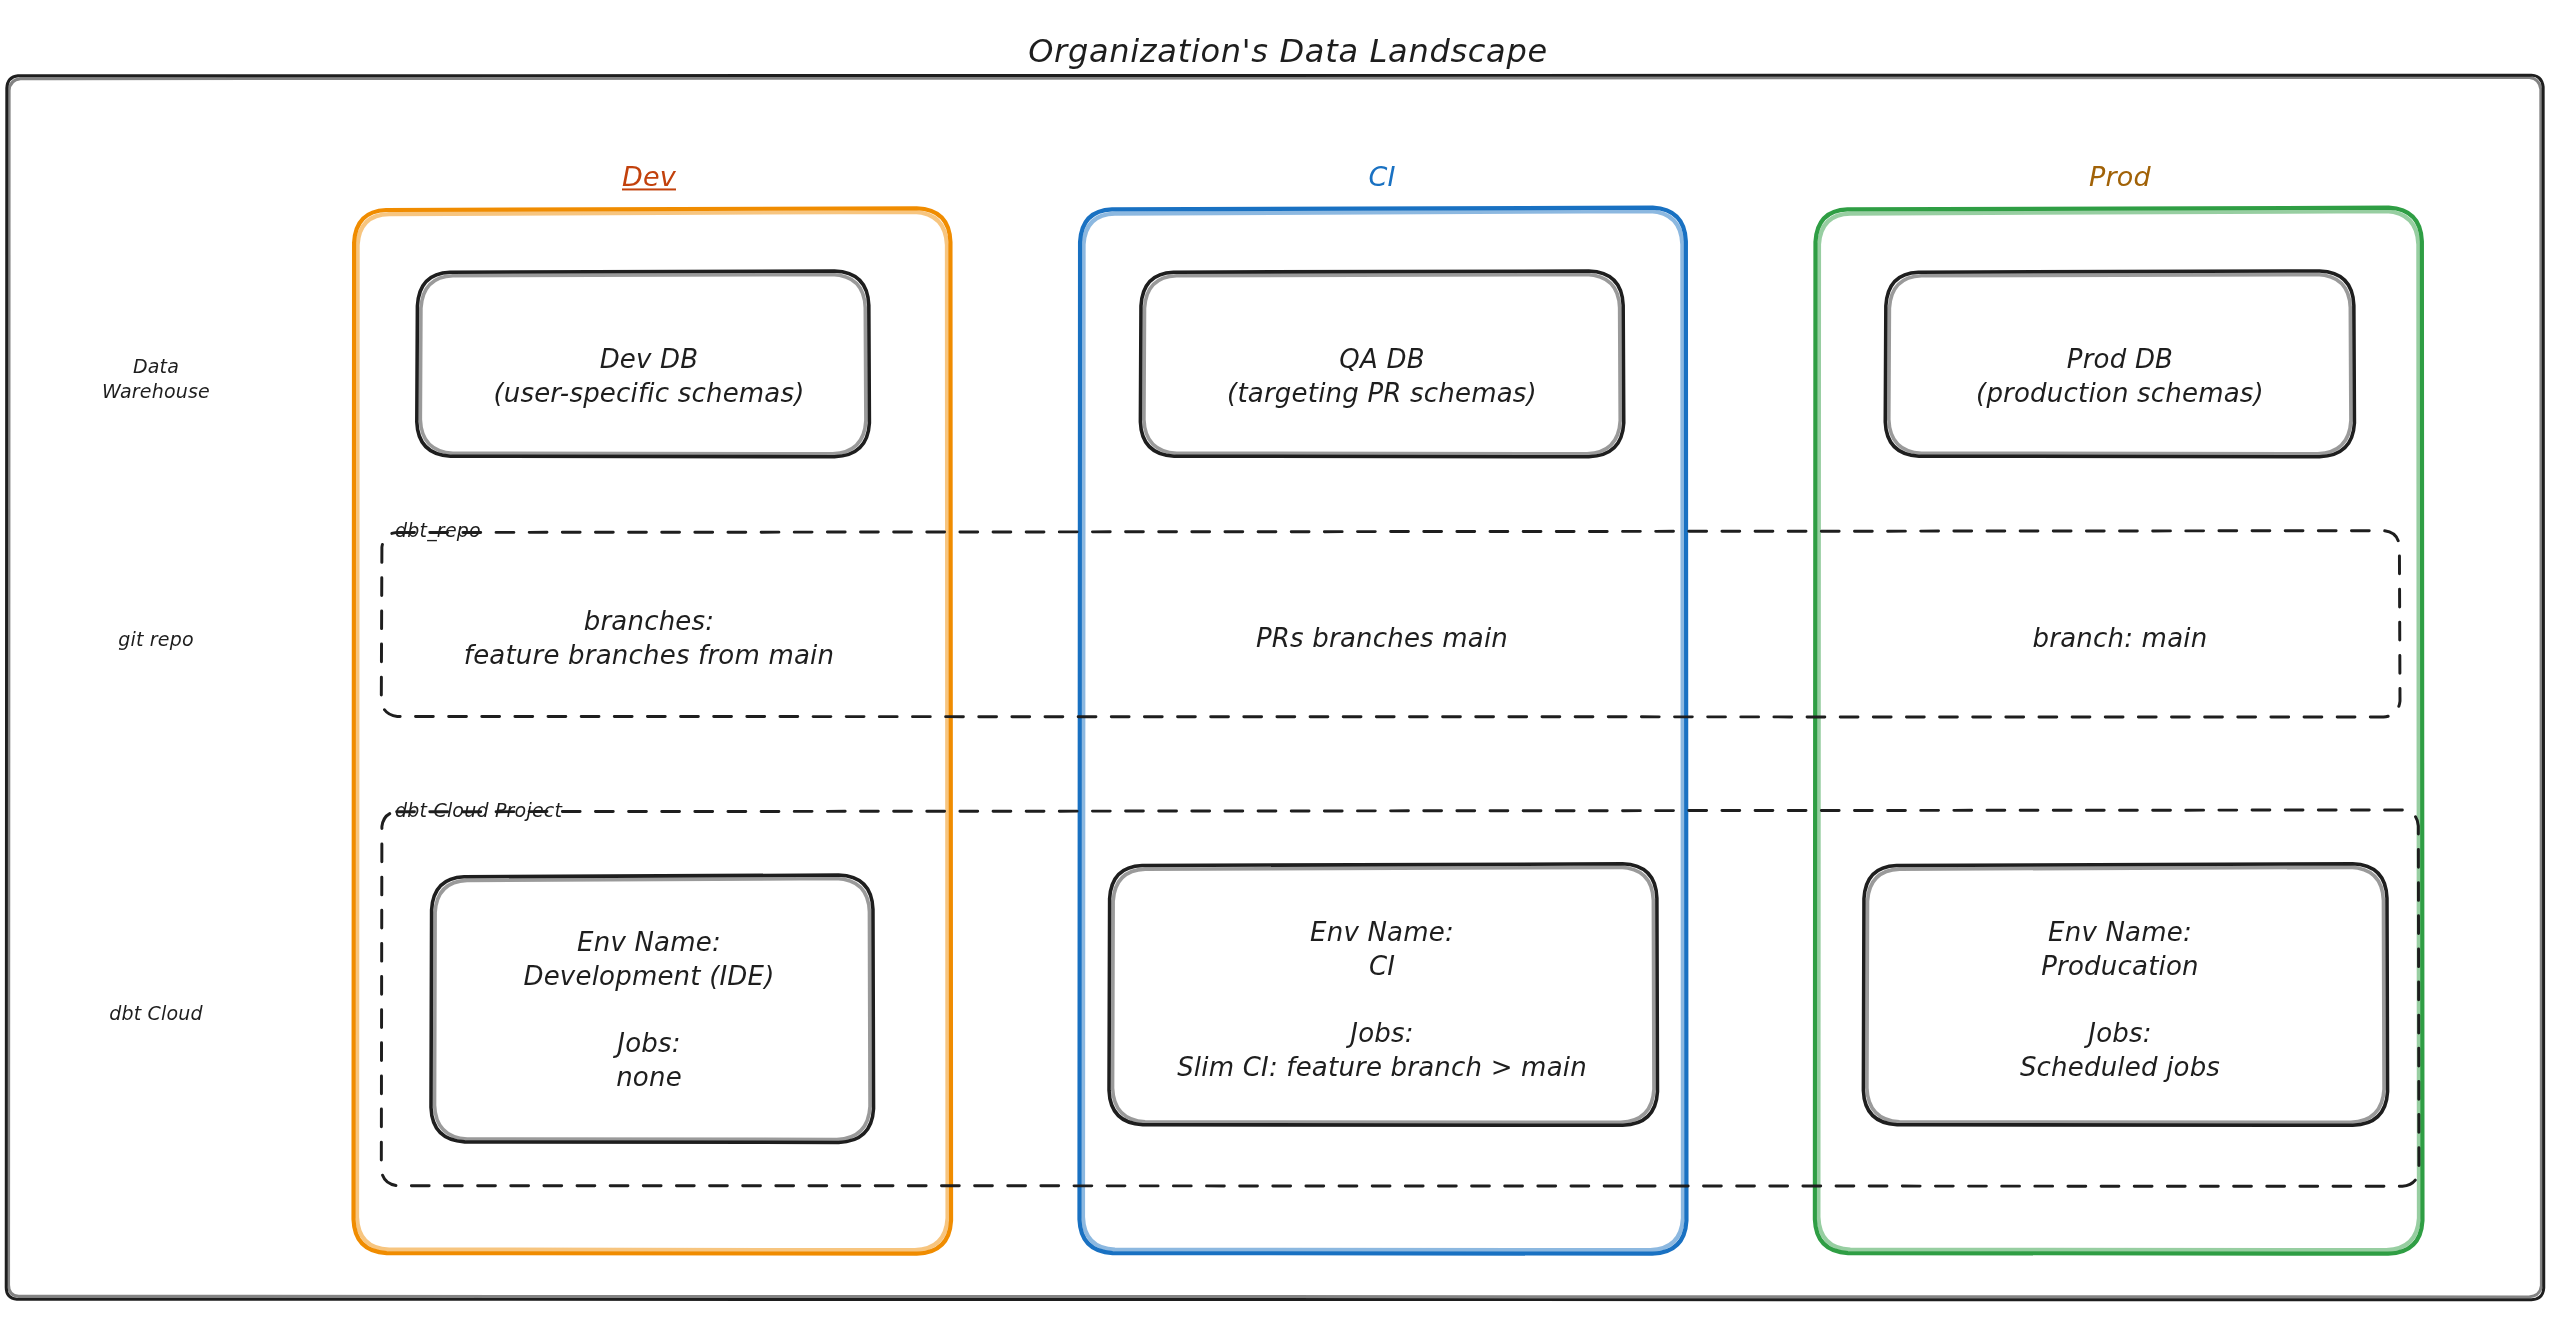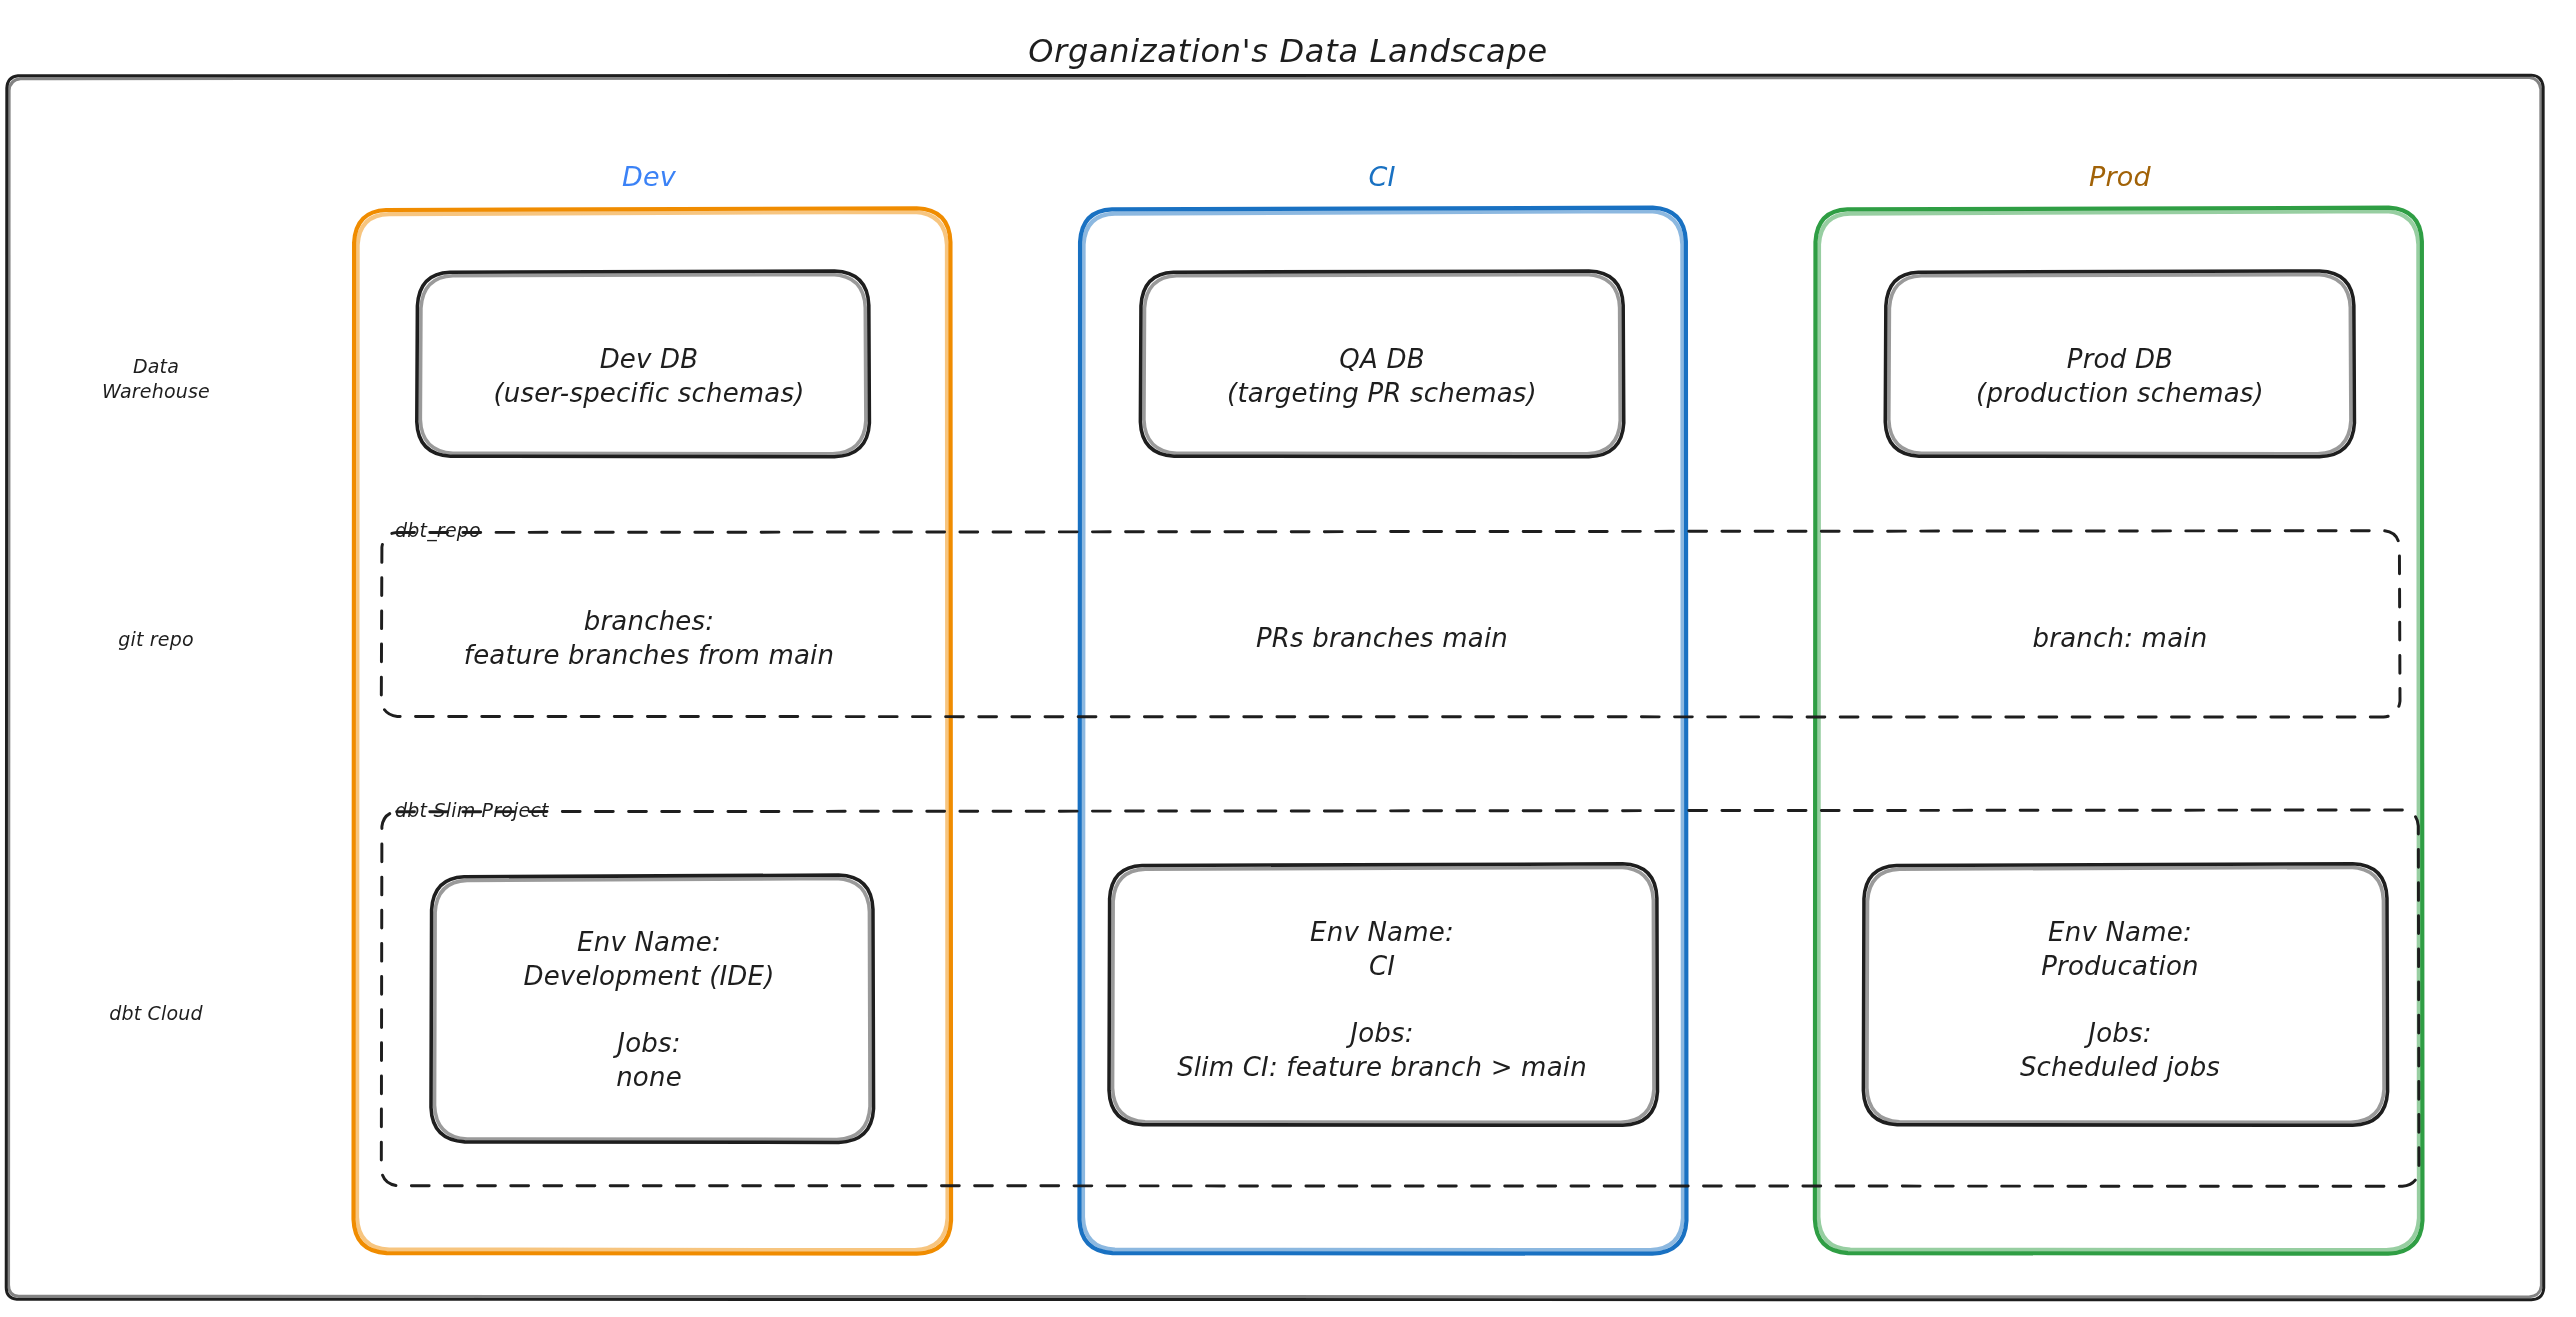--- a/index.html
+++ b/index.html
@@ -46,21 +46,21 @@
     font-weight: 400;
   }
   #diagram-title {
     font-size: 32px;
     letter-spacing: 0.7px;
   }
   .lane-label {
     font-size: 27px;
     font-weight: 400;
   }
-  .lane-dev   { color: #3b82f6; }
+  .lane-dev   { color: #c2410c; text-decoration: underline; }
   .lane-ci    { color: #1971C2; }
   .lane-prod  { color: #a16207; }
   .row-label  { font-size: 19px; }
   .node-text  { font-size: 26px; }
   .group-label{
     font-size: 19px;
     transform: translate(0, -50%);
     text-align: left;
   }
 </style>
@@ -160,21 +160,21 @@
     <div class="txt hand lane-label lane-dev" style="left:649px; top:165px;">Dev</div>
     <div class="txt hand lane-label lane-ci" style="left:1382px; top:165px;">CI</div>
     <div class="txt hand lane-label lane-prod" style="left:2120px; top:165px;">Prod</div>
 
     <div class="txt hand row-label" style="left:156px; top:367px;">Data
 Warehouse</div>
     <div class="txt hand row-label" style="left:156px; top:627px;">git repo</div>
     <div class="txt hand row-label" style="left:156px; top:1001px;">dbt Cloud</div>
 
     <div class="txt hand group-label" style="left:395px; top:518px;">dbt_repo</div>
-    <div class="txt hand group-label" style="left:395px; top:798px;">dbt Slim Project</div>
+    <div class="txt hand group-label" style="left:395px; top:798px;">dbt Cloud Project</div>
 
     <div class="txt hand node-text" style="left:649px; top:365px;">Dev DB
 (user-specific schemas)</div>
     <div class="txt hand node-text" style="left:1382px; top:365px;">QA DB
 (targeting PR schemas)</div>
     <div class="txt hand node-text" style="left:2120px; top:365px;">Prod DB
 (production schemas)</div>
 
     <div class="txt hand node-text" style="left:649px; top:627px;">branches:
 feature branches from main</div>

